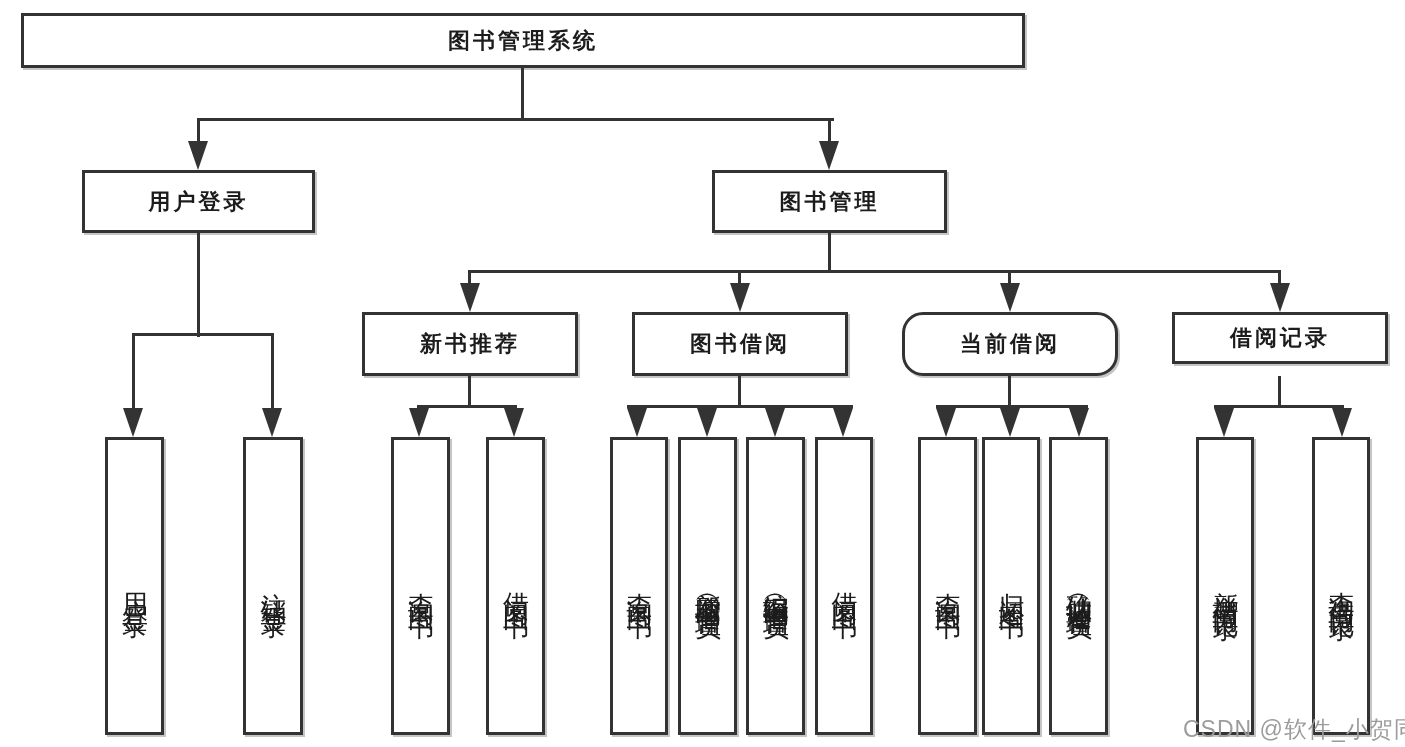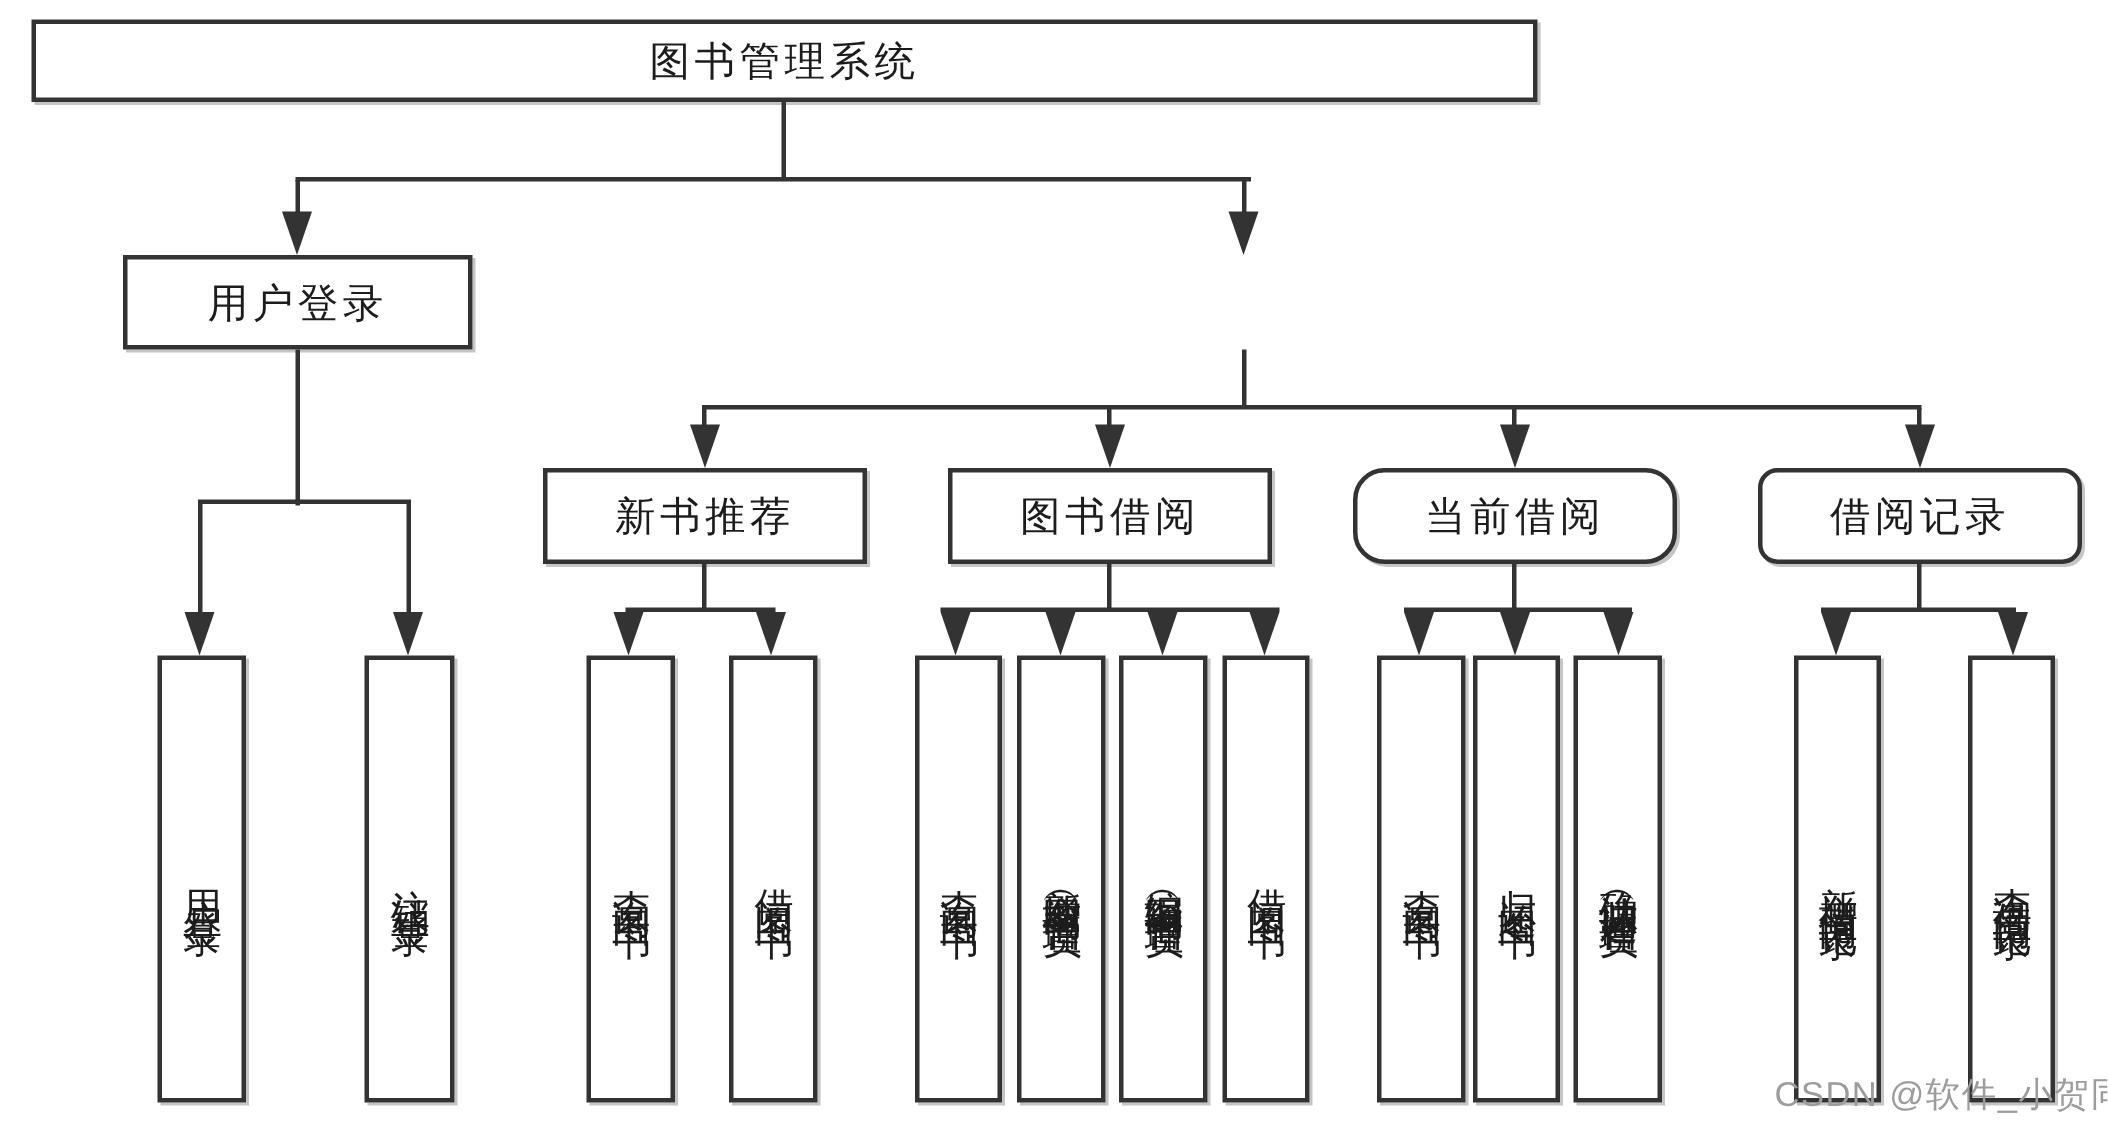--- a/index.html
+++ b/index.html
@@ -16,23 +16,24 @@
     box-sizing: border-box;
     border: 3px solid #333333;
     background: #ffffff;
     display: flex;
     align-items: center;
     justify-content: center;
     color: #1c1c1c;
     box-shadow: 2px 2px 0 rgba(90,90,90,0.35);
   }
   .hlabel {
-    font-size: 27px;
+    font-size: 22px;
     letter-spacing: 3px;
     white-space: nowrap;
+    font-weight: bold;
   }
   .vtext {
     writing-mode: vertical-rl;
     text-orientation: mixed;
     font-size: 26px;
     letter-spacing: 7px;
     line-height: 1.15;
     white-space: nowrap;
   }
   .line {
@@ -70,20 +71,23 @@
   <div class="line" style="left:521px; top:66px; width:3px; height:54px;"></div>
   <div class="line" style="left:197px; top:118px; width:637px; height:3px;"></div>
   <div class="line" style="left:197px; top:120px; width:3px; height:22px;"></div>
   <div class="arrow" style="left:188px; top:141px;"></div>
   <div class="line" style="left:828px; top:120px; width:3px; height:22px;"></div>
   <div class="arrow" style="left:819px; top:141px;"></div>
 
   <div class="node" style="left:82px; top:170px; width:233px; height:63px;">
     <span class="hlabel">用户登录</span>
   </div>
+  <div class="node" style="left:712px; top:170px; width:235px; height:63px;">
+    <span class="hlabel">图书管理</span>
+  </div>
 
   <div class="line" style="left:197px; top:233px; width:3px; height:104px;"></div>
   <div class="line" style="left:132px; top:333px; width:142px; height:3px;"></div>
   <div class="line" style="left:132px; top:335px; width:3px; height:74px;"></div>
   <div class="line" style="left:271px; top:335px; width:3px; height:74px;"></div>
   <div class="arrow" style="left:123px; top:408px;"></div>
   <div class="arrow" style="left:262px; top:408px;"></div>
 
   <div class="line" style="left:828px; top:233px; width:3px; height:39px;"></div>
   <div class="line" style="left:468px; top:270px; width:813px; height:3px;"></div>
@@ -98,21 +102,21 @@
 
   <div class="node" style="left:362px; top:312px; width:216px; height:64px;text-align:right;">
     <span class="hlabel">新书推荐</span>
   </div>
   <div class="node" style="left:632px; top:312px; width:216px; height:64px;text-align:right;">
     <span class="hlabel">图书借阅</span>
   </div>
   <div class="node" style="left:902px; top:312px; width:216px; height:64px;border-radius:21px;">
     <span class="hlabel">当前借阅</span>
   </div>
-  <div class="node" style="left:1172px; top:312px; width:216px; height:64px;border-radius:13px;">
+  <div class="node" style="left:1172px; top:312px; width:216px; height:52px;">
     <span class="hlabel">借阅记录</span>
   </div>
 
   <div class="line" style="left:468px; top:376px; width:3px; height:31px;"></div>
   <div class="line" style="left:417px; top:405px; width:100px; height:3px;"></div>
   <div class="arrow" style="left:409px; top:408px;"></div>
   <div class="arrow" style="left:504px; top:408px;"></div>
 
   <div class="line" style="left:738px; top:376px; width:3px; height:31px;"></div>
   <div class="line" style="left:627px; top:405px; width:226px; height:3px;"></div>

